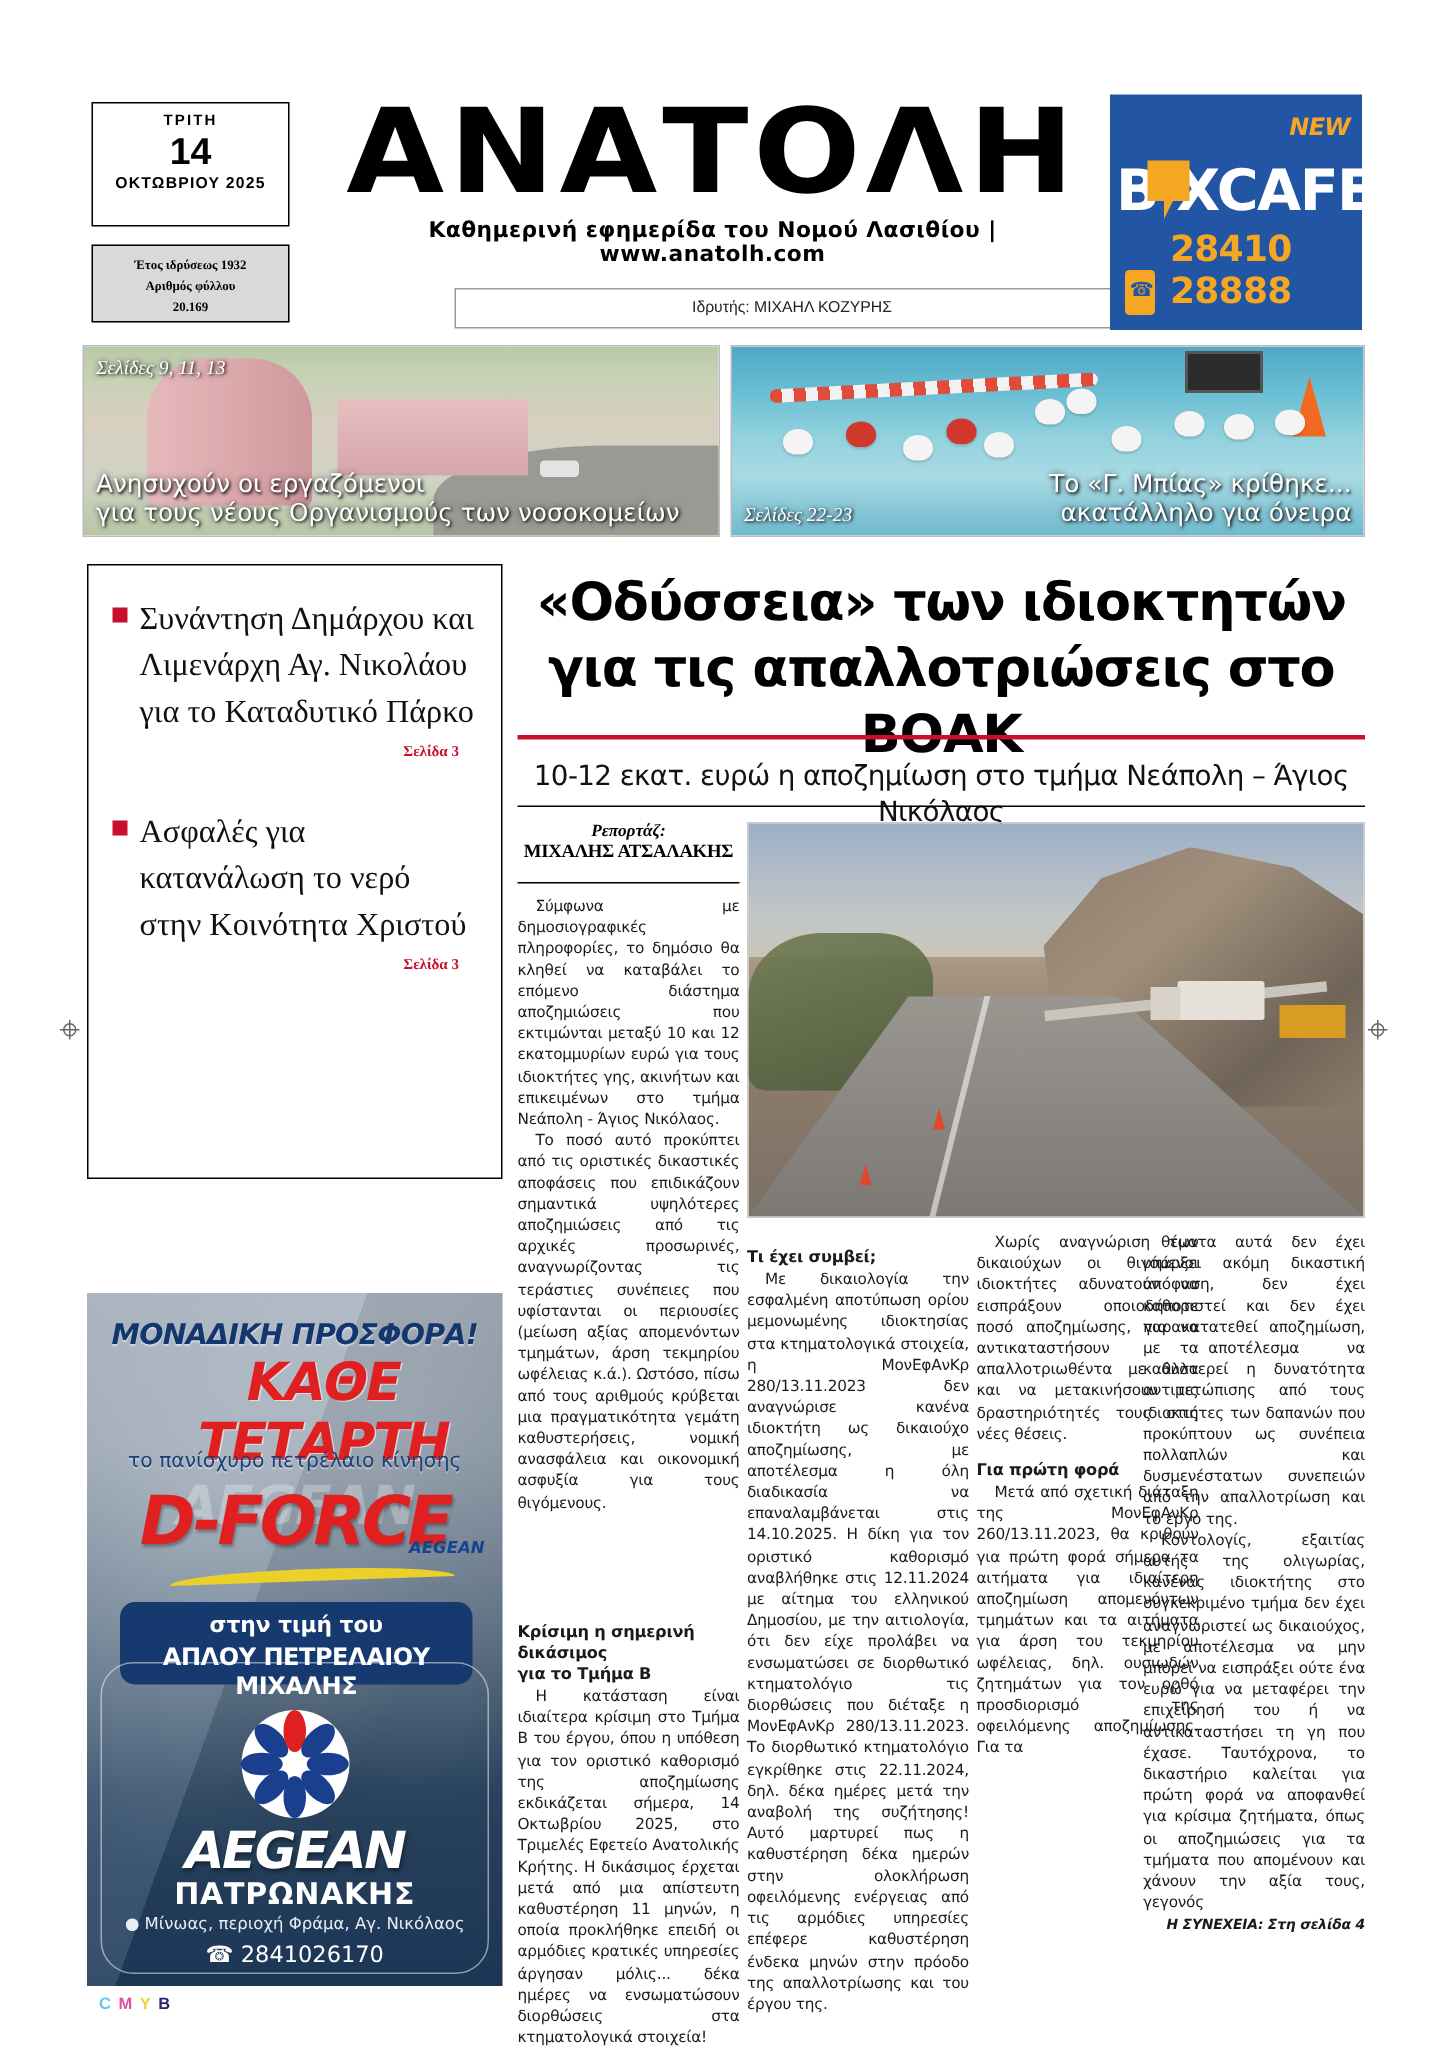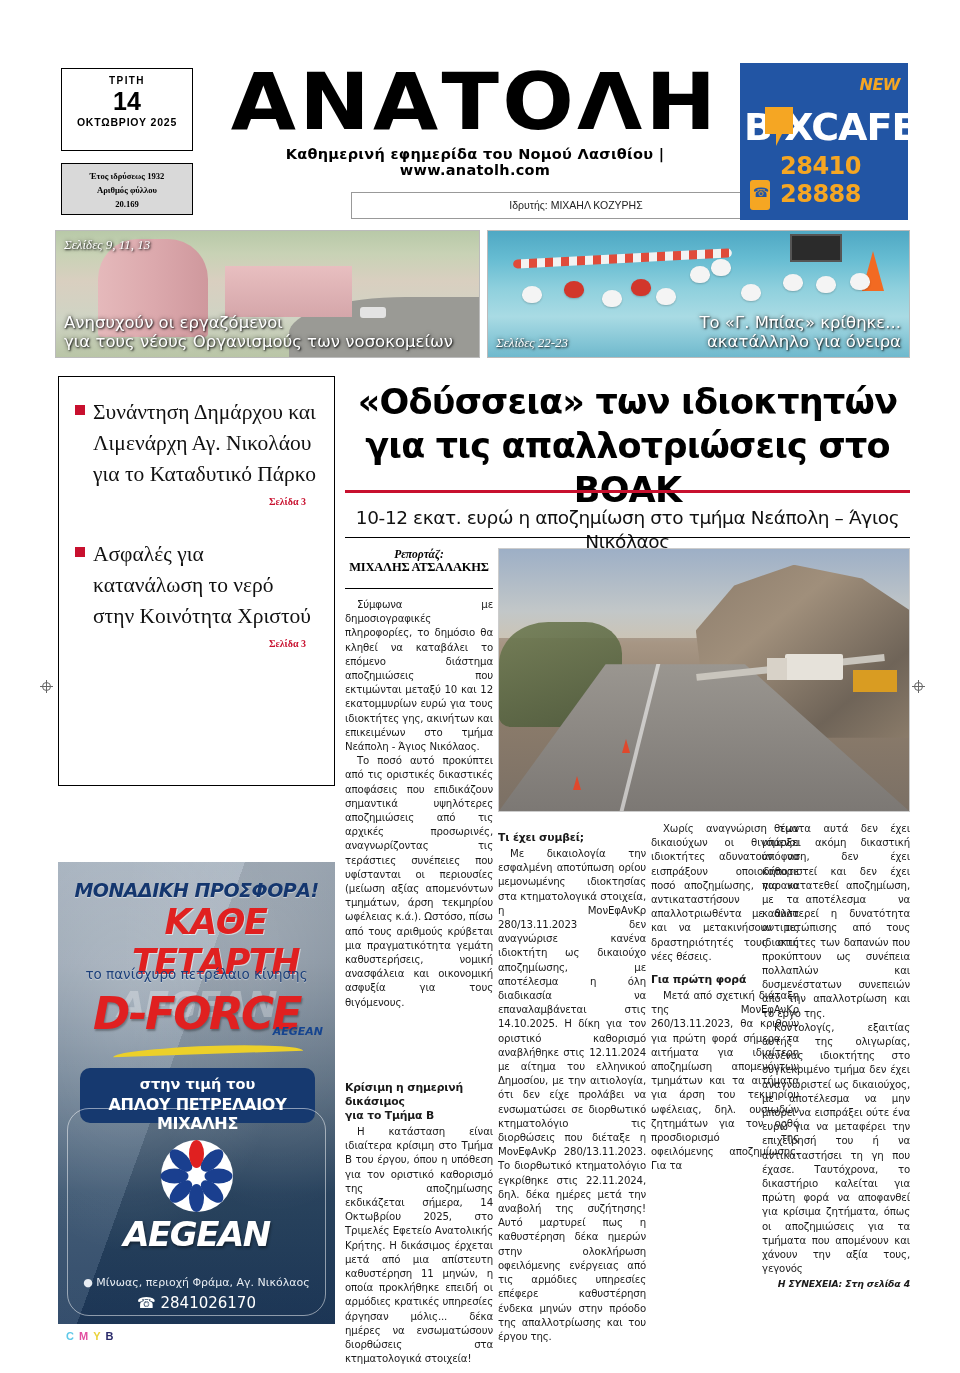--- a/index.html
+++ b/index.html
@@ -102,21 +102,20 @@
   }
   .founder-box {
     position: absolute;
     left: 248px; top: 132px;
     width: 450px; height: 27px;
     border: 1px solid #999;
     text-align: center;
     font-size: 10.5px;
     color: #222;
     line-height: 25px;
-    margin-left: 48px;
   }
 
   
   .boxcafe {
     position: absolute;
     left: 740px; top: 63px;
     width: 168px; height: 157px;
     background: #2255a4;
     overflow: hidden;
   }
@@ -724,20 +723,21 @@
       <div class="ae-petal" style="transform:rotate(45deg)  translateY(8px);"></div>
       <div class="ae-petal" style="transform:rotate(90deg)  translateY(8px);"></div>
       <div class="ae-petal" style="transform:rotate(135deg) translateY(8px);"></div>
       <div class="ae-petal red" style="transform:rotate(180deg) translateY(8px);"></div>
       <div class="ae-petal" style="transform:rotate(225deg) translateY(8px);"></div>
       <div class="ae-petal" style="transform:rotate(270deg) translateY(8px);"></div>
       <div class="ae-petal" style="transform:rotate(315deg) translateY(8px);"></div>
     </div>
 
     <div class="ae-name">AEGEAN</div>
+    <div class="ae-sub">ΠΑΤΡΩΝΑΚΗΣ</div>
     <div class="ae-addr">
       <span>●</span>
       <span>Μίνωας, περιοχή Φράμα, Αγ. Νικόλαος</span>
     </div>
     <div class="ae-tel">
       <span>☎</span>
       <span>2841026170</span>
     </div>
   </div>
 

